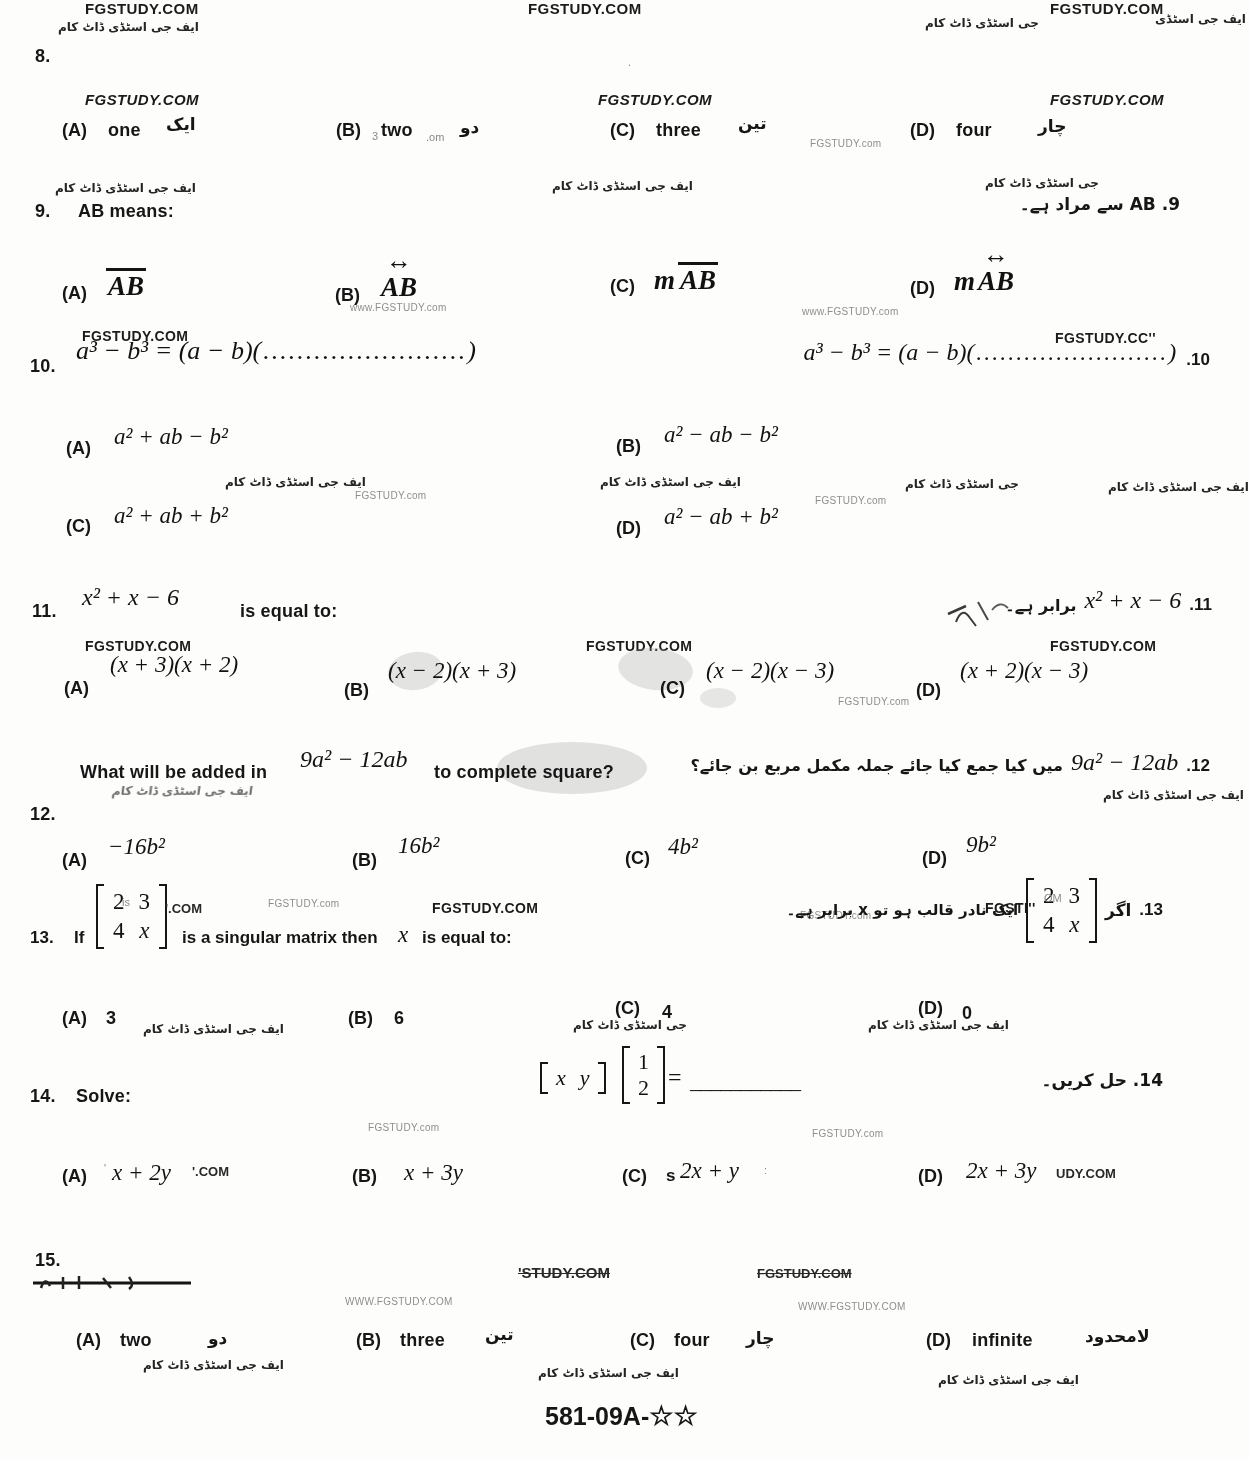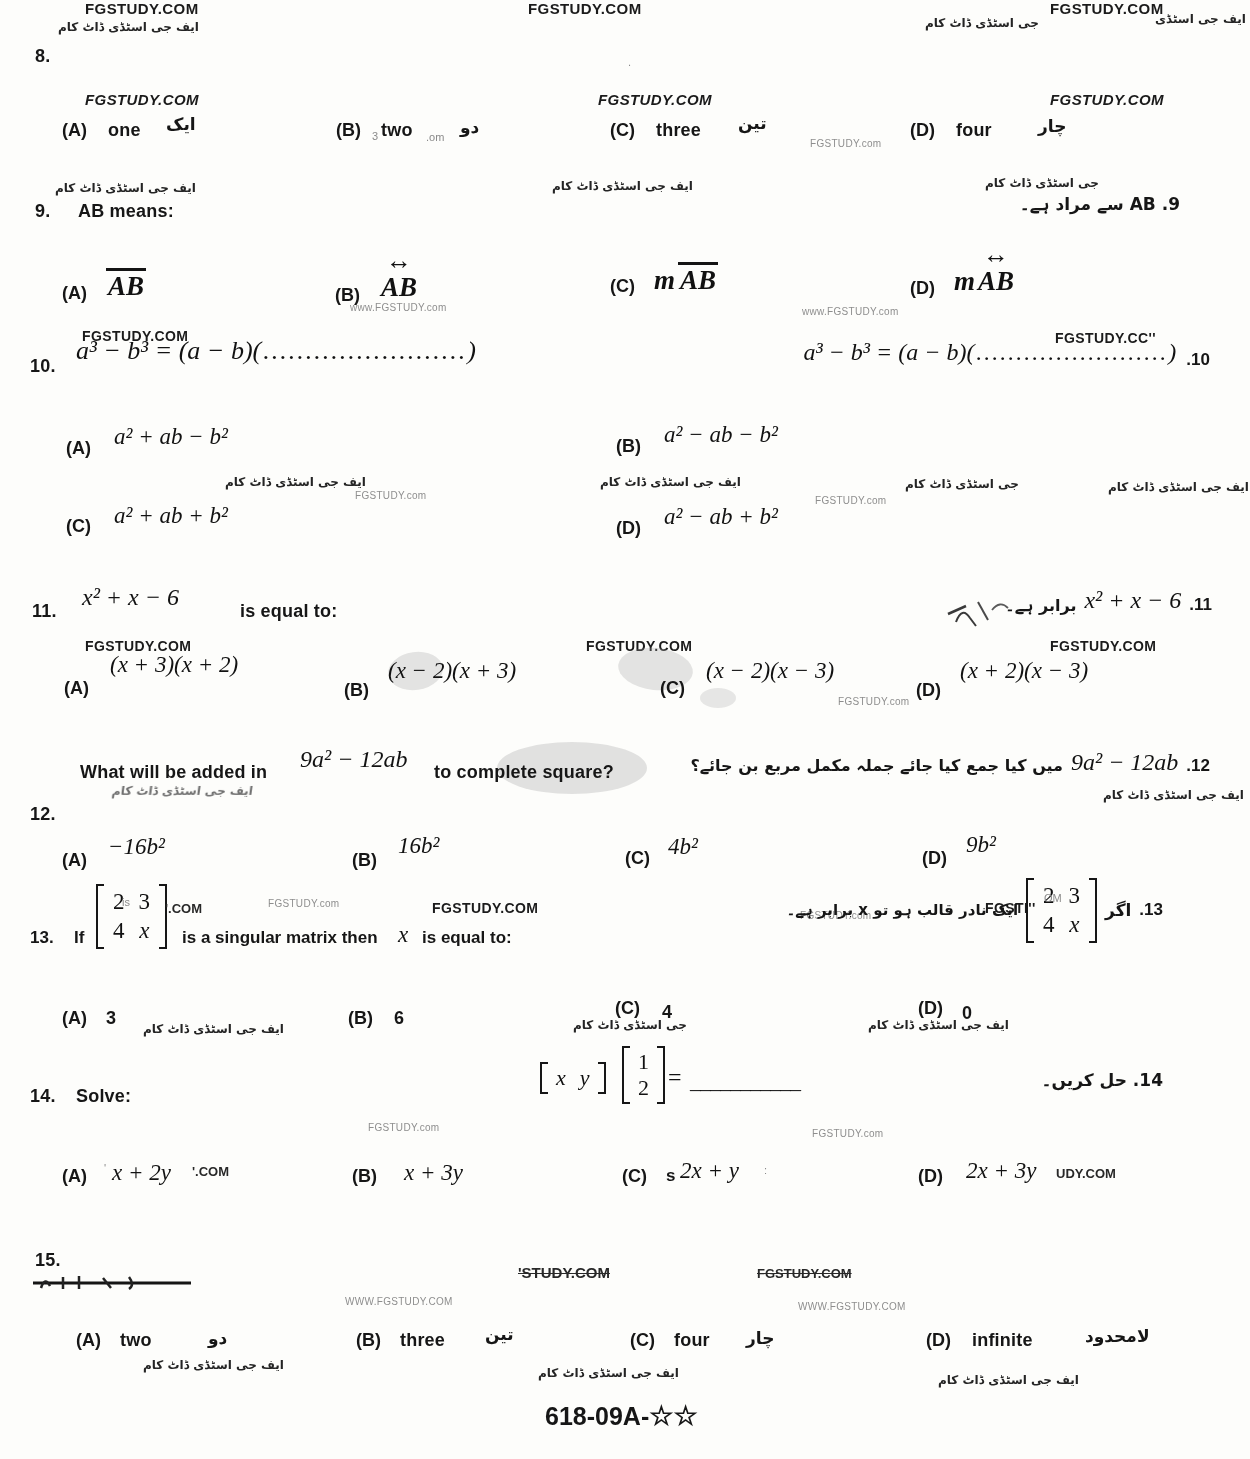--- a/index.html
+++ b/index.html
@@ -295,15 +295,15 @@
   <span class="abs lbl" style="left:630px;top:1330px">(C)</span>
   <span class="abs en" style="left:674px;top:1330px">four</span>
   <span class="abs urdu u17" style="left:746px;top:1328px">چار</span>
   <span class="abs lbl" style="left:926px;top:1330px">(D)</span>
   <span class="abs en" style="left:972px;top:1330px">infinite</span>
   <span class="abs urdu u17" style="left:1085px;top:1326px">لامحدود</span>
   <span class="abs wmU" style="left:143px;top:1358px">ایف جی اسٹڈی ڈاٹ کام</span>
   <span class="abs wmU" style="left:538px;top:1366px">ایف جی اسٹڈی ڈاٹ کام</span>
   <span class="abs wmU" style="left:938px;top:1373px">ایف جی اسٹڈی ڈاٹ کام</span>
 
-  <span class="abs" style="left:545px;top:1400px;font-weight:bold;font-size:25px"><span>618-09A-</span><span style="font-size:27px">☆☆</span></span>
+  <span class="abs" style="left:545px;top:1400px;font-weight:bold;font-size:25px"><span>581-09A-</span><span style="font-size:27px">☆☆</span></span>
 
 </div>
 
 </body></html>

